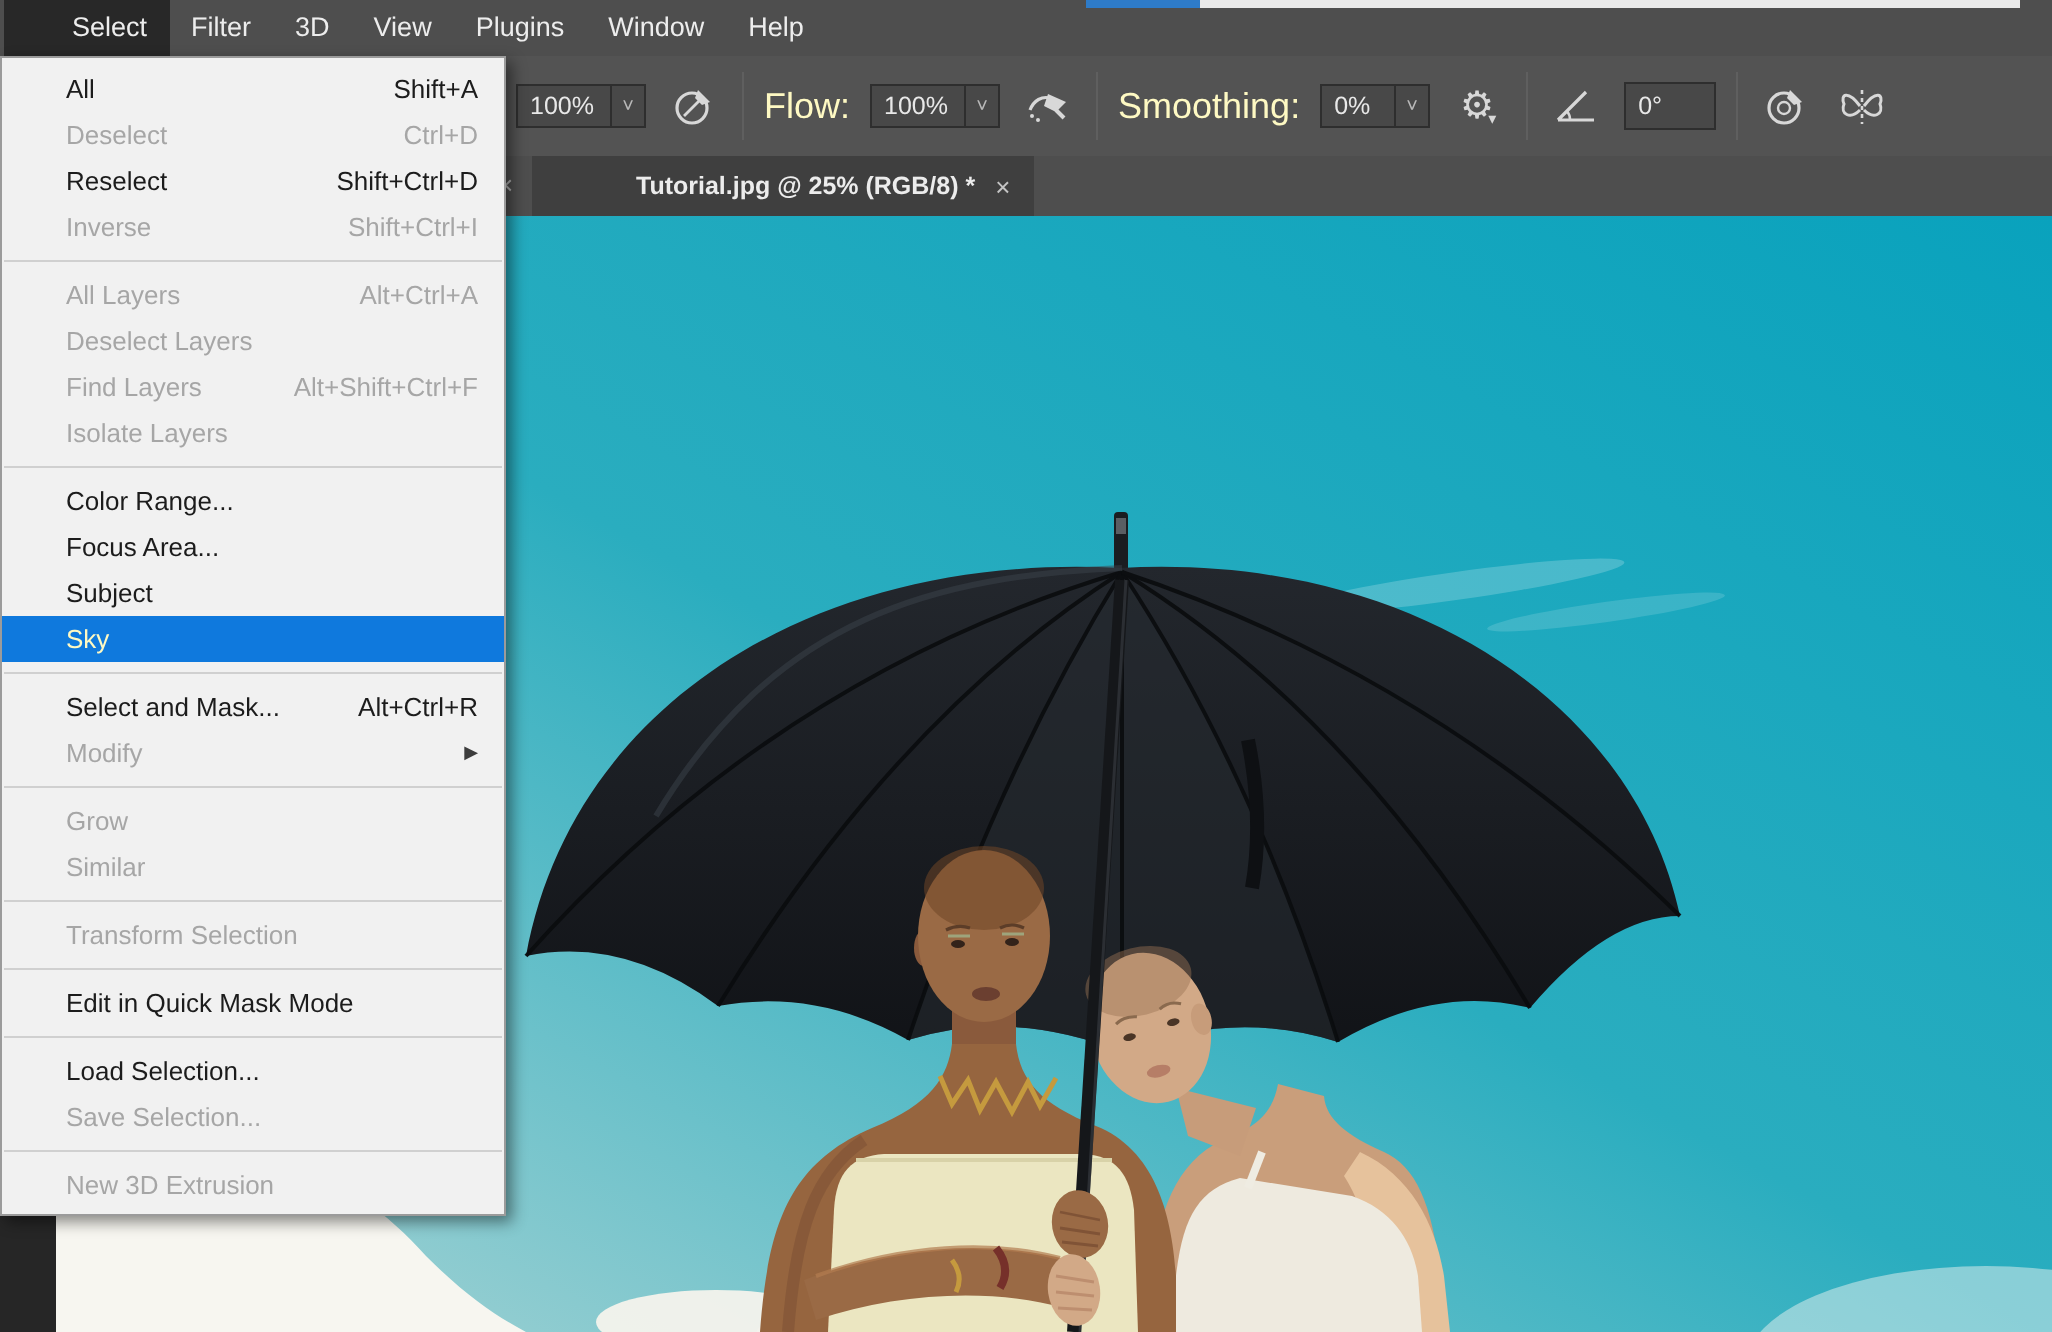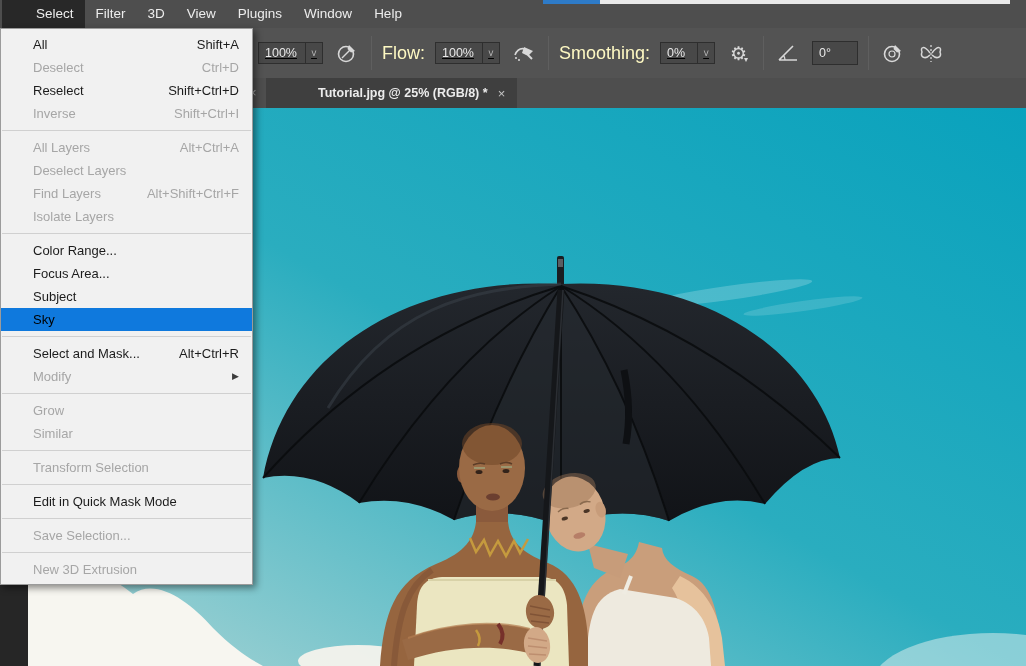--- a/index.html
+++ b/index.html
@@ -15,21 +15,21 @@
   
   .menubar { position:absolute; top:0; left:0; right:0; height:28px; background:#4e4e4e;
              display:flex; align-items:stretch; padding-left:2px; z-index:40; }
   .mb-item { color:#ededed; font-size:13.5px; line-height:28px; padding:0 11px; cursor:default; }
   .mb-item.active { background:#282828;padding-left:34px; }
 
   
   .optionsbar { position:absolute; top:28px; left:0; right:0; height:50px; background:#535353;
                 display:flex; align-items:center; padding-left:258px; gap:10px; z-index:10; }
   .ob-label { color:#fef9c3; font-size:18px; white-space:nowrap; }
-  .ob-field-wrap { display:flex; align-items:stretch; height:22px; border:1px solid #2e2e2e; background:#484848;text-decoration:underline; }
+  .ob-field-wrap { display:flex; align-items:stretch; height:22px; border:1px solid #2e2e2e; background:#484848; }
   .ob-field { width:46px; height:100%; border:none; background:transparent; color:#e8e8e8;
               font-family:"Liberation Sans",sans-serif; font-size:12.5px; padding:0 6px; outline:none; }
   .ob-field.small { width:36px; }
   .ob-chevron { width:17px; display:flex; align-items:center; justify-content:center;
                 border-left:1px solid #2e2e2e; color:#b9b9b9; font-size:10px; cursor:pointer; }
   .ob-sep { width:1px; height:34px; background:#464646; border-right:1px solid #5f5f5f; }
   .ob-iconbtn { display:flex; align-items:center; justify-content:center; width:28px; height:28px; cursor:pointer; }
   .gear-glyph { color:#d8d8d8; font-size:19px; line-height:19px; }
   .gear-caret { color:#d8d8d8; font-size:8px; margin:12px 0 0 -3px; }
   .angle-field-wrap { display:flex; align-items:stretch; height:24px; border:1px solid #2e2e2e; background:#484848; }
@@ -49,21 +49,21 @@
   .canvas svg { display:block; }
 
   
   .menu-panel { position:absolute; left:0; top:28px; width:253px; background:#f1f1f1;
                 border:1px solid #9b9b9b; box-shadow:3px 3px 7px rgba(0,0,0,.45);
                 padding:4px 0 3px 0; z-index:50; }
   .mi { height:23px; line-height:23px; padding:0 13px 0 32px; display:flex;
         justify-content:space-between; font-size:13px; color:#1c1c1c; cursor:default; white-space:nowrap; }
   .mi .sc { color:inherit; }
   .mi.dis { color:#a6a6a6; }
-  .mi.hl { background:#0f79dd; color:#000000; }
+  .mi.hl { background:#0f79dd; color:#fef9c3; }
   .mi .arrow { color:#3c3c3c; font-size:9px; }
   .msep { border-top:1px solid #d0d0d0; margin:5px 1px; height:0; }
 </style>
 </head>
 <body>
 
 <div id="app">
 
   <div class="top-strip strip-blue"></div>
   <div class="top-strip strip-light"></div>
@@ -326,20 +326,24 @@
     <div class="mi dis">
       <span>Transform Selection</span>
       <span class="sc"></span>
     </div>
     <div class="msep"></div>
     <div class="mi">
       <span>Edit in Quick Mask Mode</span>
       <span class="sc"></span>
     </div>
     <div class="msep"></div>
+    <div class="mi">
+      <span>Load Selection...</span>
+      <span class="sc"></span>
+    </div>
     <div class="mi dis">
       <span>Save Selection...</span>
       <span class="sc"></span>
     </div>
     <div class="msep"></div>
     <div class="mi dis">
       <span>New 3D Extrusion</span>
       <span class="sc"></span>
     </div>
   </div>

